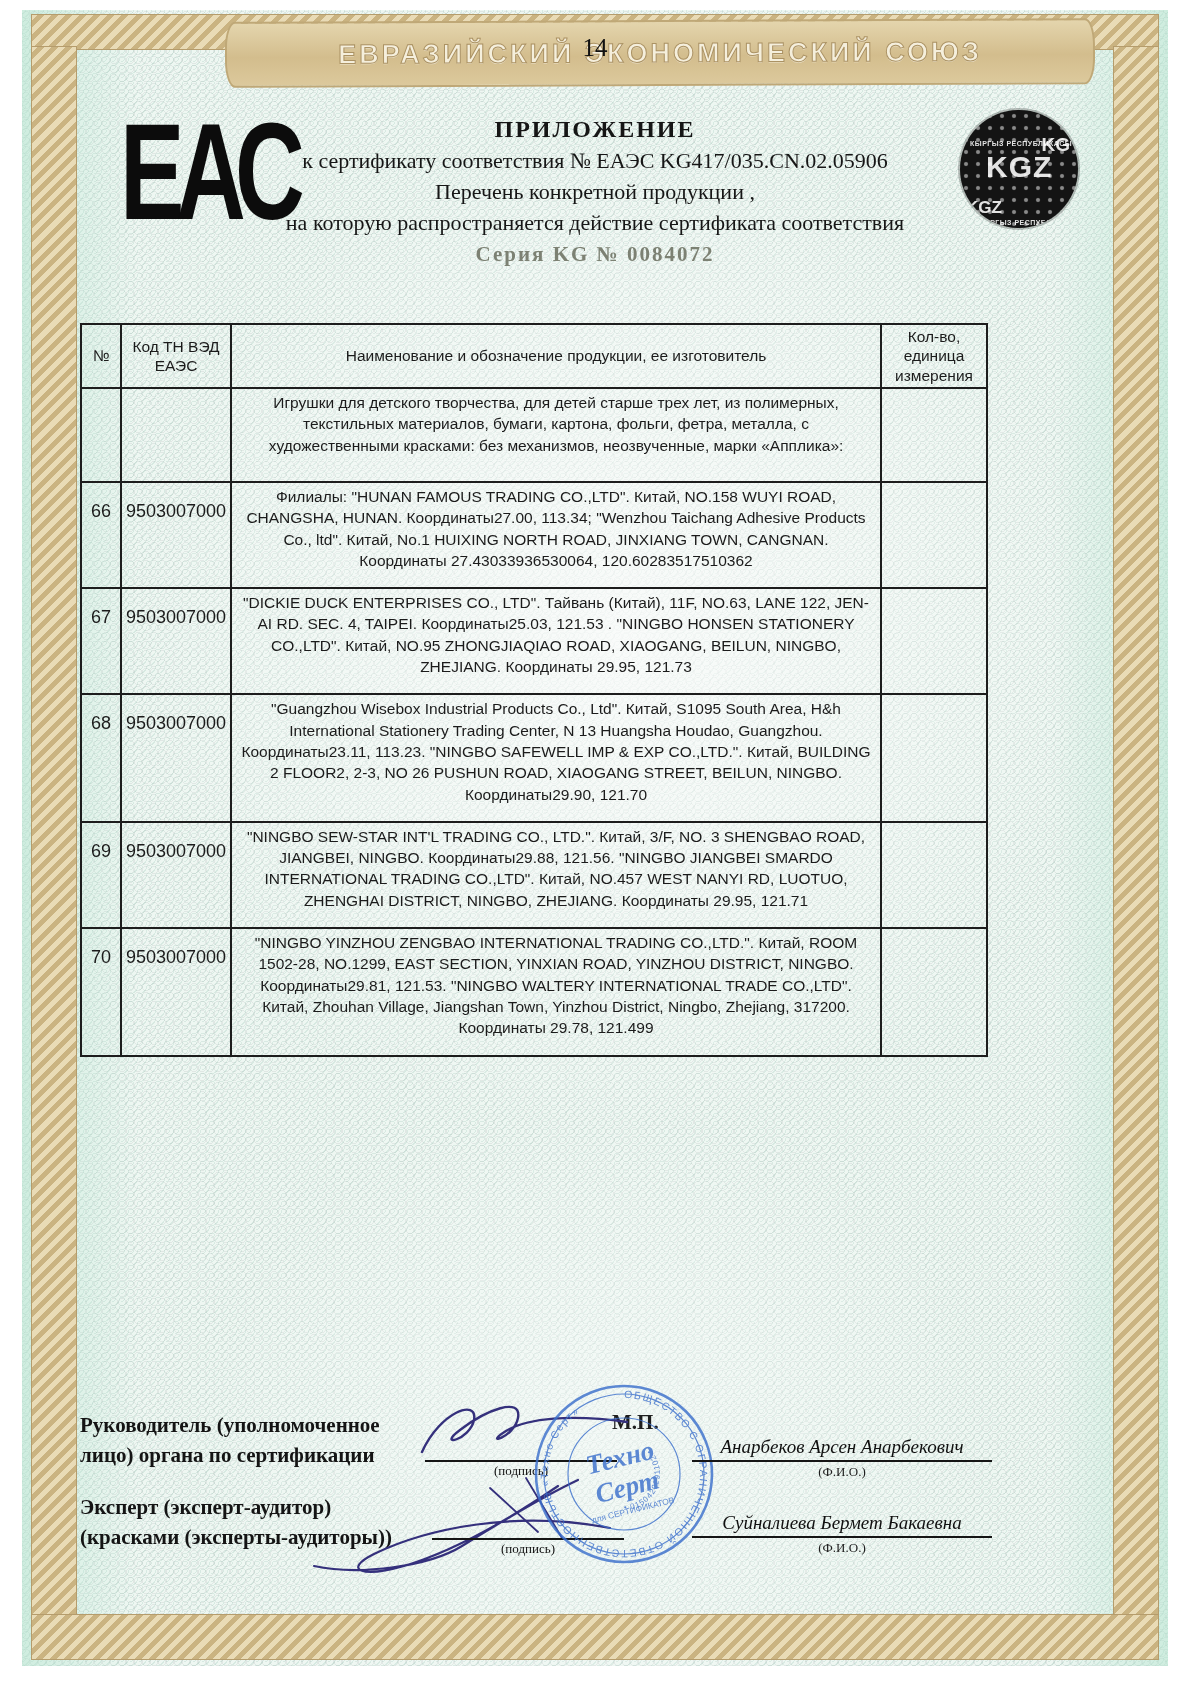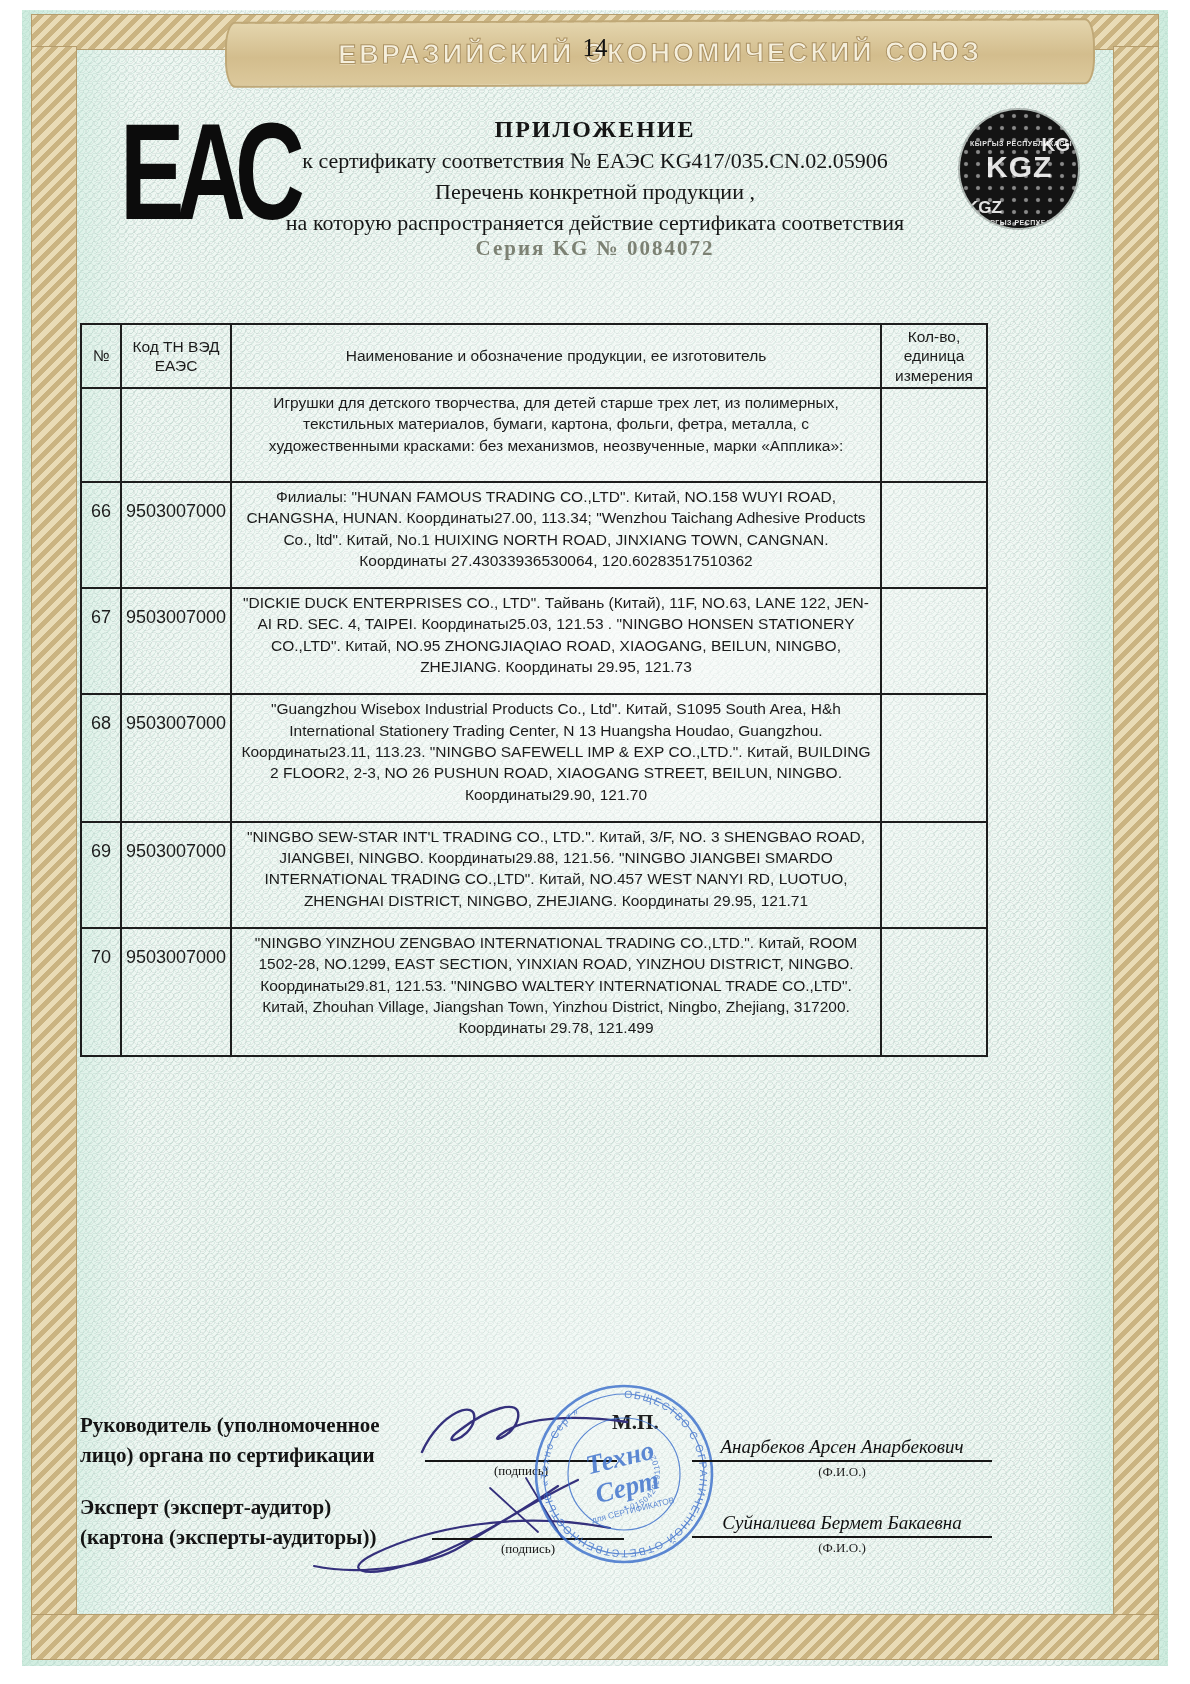--- a/index.html
+++ b/index.html
@@ -58,21 +58,21 @@
   .holo-kg1{right:8px;top:6px;font-size:19px;margin-top:18px;}
   .holo-kg2{left:6px;bottom:10px;font-size:17px;}
   .holo-ring1{left:10px;top:30px;font-size:7px;letter-spacing:.5px;font-weight:normal;}
   .holo-ring2{left:18px;bottom:2px;font-size:7px;letter-spacing:.5px;font-weight:normal;}
 
   
   .title-block{position:absolute;left:95px;right:95px;top:116px;z-index:2;text-align:center;
     font-family:"Liberation Serif",serif;color:#161616;}
   .title-main{font-size:24px;font-weight:bold;letter-spacing:2px;}
   .title-line{font-size:22px;margin-top:5px;}
-  .title-serial{font-size:21px;color:var(--serial);letter-spacing:2px;font-weight:bold;}
+  .title-serial{font-size:21px;margin-top:6px;color:var(--serial);letter-spacing:2px;font-weight:bold;}
 
   
   table.cert{position:absolute;left:80px;top:323px;width:906px;z-index:2;
     border-collapse:collapse;table-layout:fixed;}
   table.cert td,table.cert th{border:2px solid #1d1d1d;font-family:"Liberation Sans",sans-serif;
     color:#1b1b1b;vertical-align:top;background:transparent;}
   table.cert th{font-weight:normal;font-size:15.5px;vertical-align:middle;text-align:center;height:64px;line-height:1.25;}
   col.c-num{width:40px;} col.c-code{width:110px;} col.c-name{width:650px;} col.c-qty{width:106px;}
   td.cell-num,td.cell-code{text-align:center;font-size:18px;padding-top:18px;border-radius:15px;}
   td.cell-name{text-align:center;font-size:15.5px;line-height:21.3px;padding:3px 8px 16px;}
@@ -182,21 +182,21 @@
 
 <div class="sig-zone">
 
   <div class="label-left lbl-head">
     <div>Руководитель (уполномоченное</div>
     <div>лицо) органа по сертификации</div>
   </div>
 
   <div class="label-left lbl-expert">
     <div>Эксперт (эксперт-аудитор)</div>
-    <div>(картона (эксперты-аудиторы))</div>
+    <div>(красками (эксперты-аудиторы))</div>
   </div>
 
   <div class="mp">М.П.</div>
 
   <svg class="sig-svg" style="left:412px;top:1396px;" width="225" height="72" viewBox="0 0 225 72">
     <path d="M10 56 C 28 16, 66 2, 62 24 C 58 44, 24 52, 48 34 C 74 14, 110 0, 106 22 C 102 42, 70 50, 94 35 C 115 22, 160 18, 215 26" fill="none" stroke="#34307c" stroke-width="2.4" stroke-linecap="round"></path>
   </svg>
   <div class="sig-line line1"></div>
   <div class="sig-caption cap1">(подпись)</div>
 

